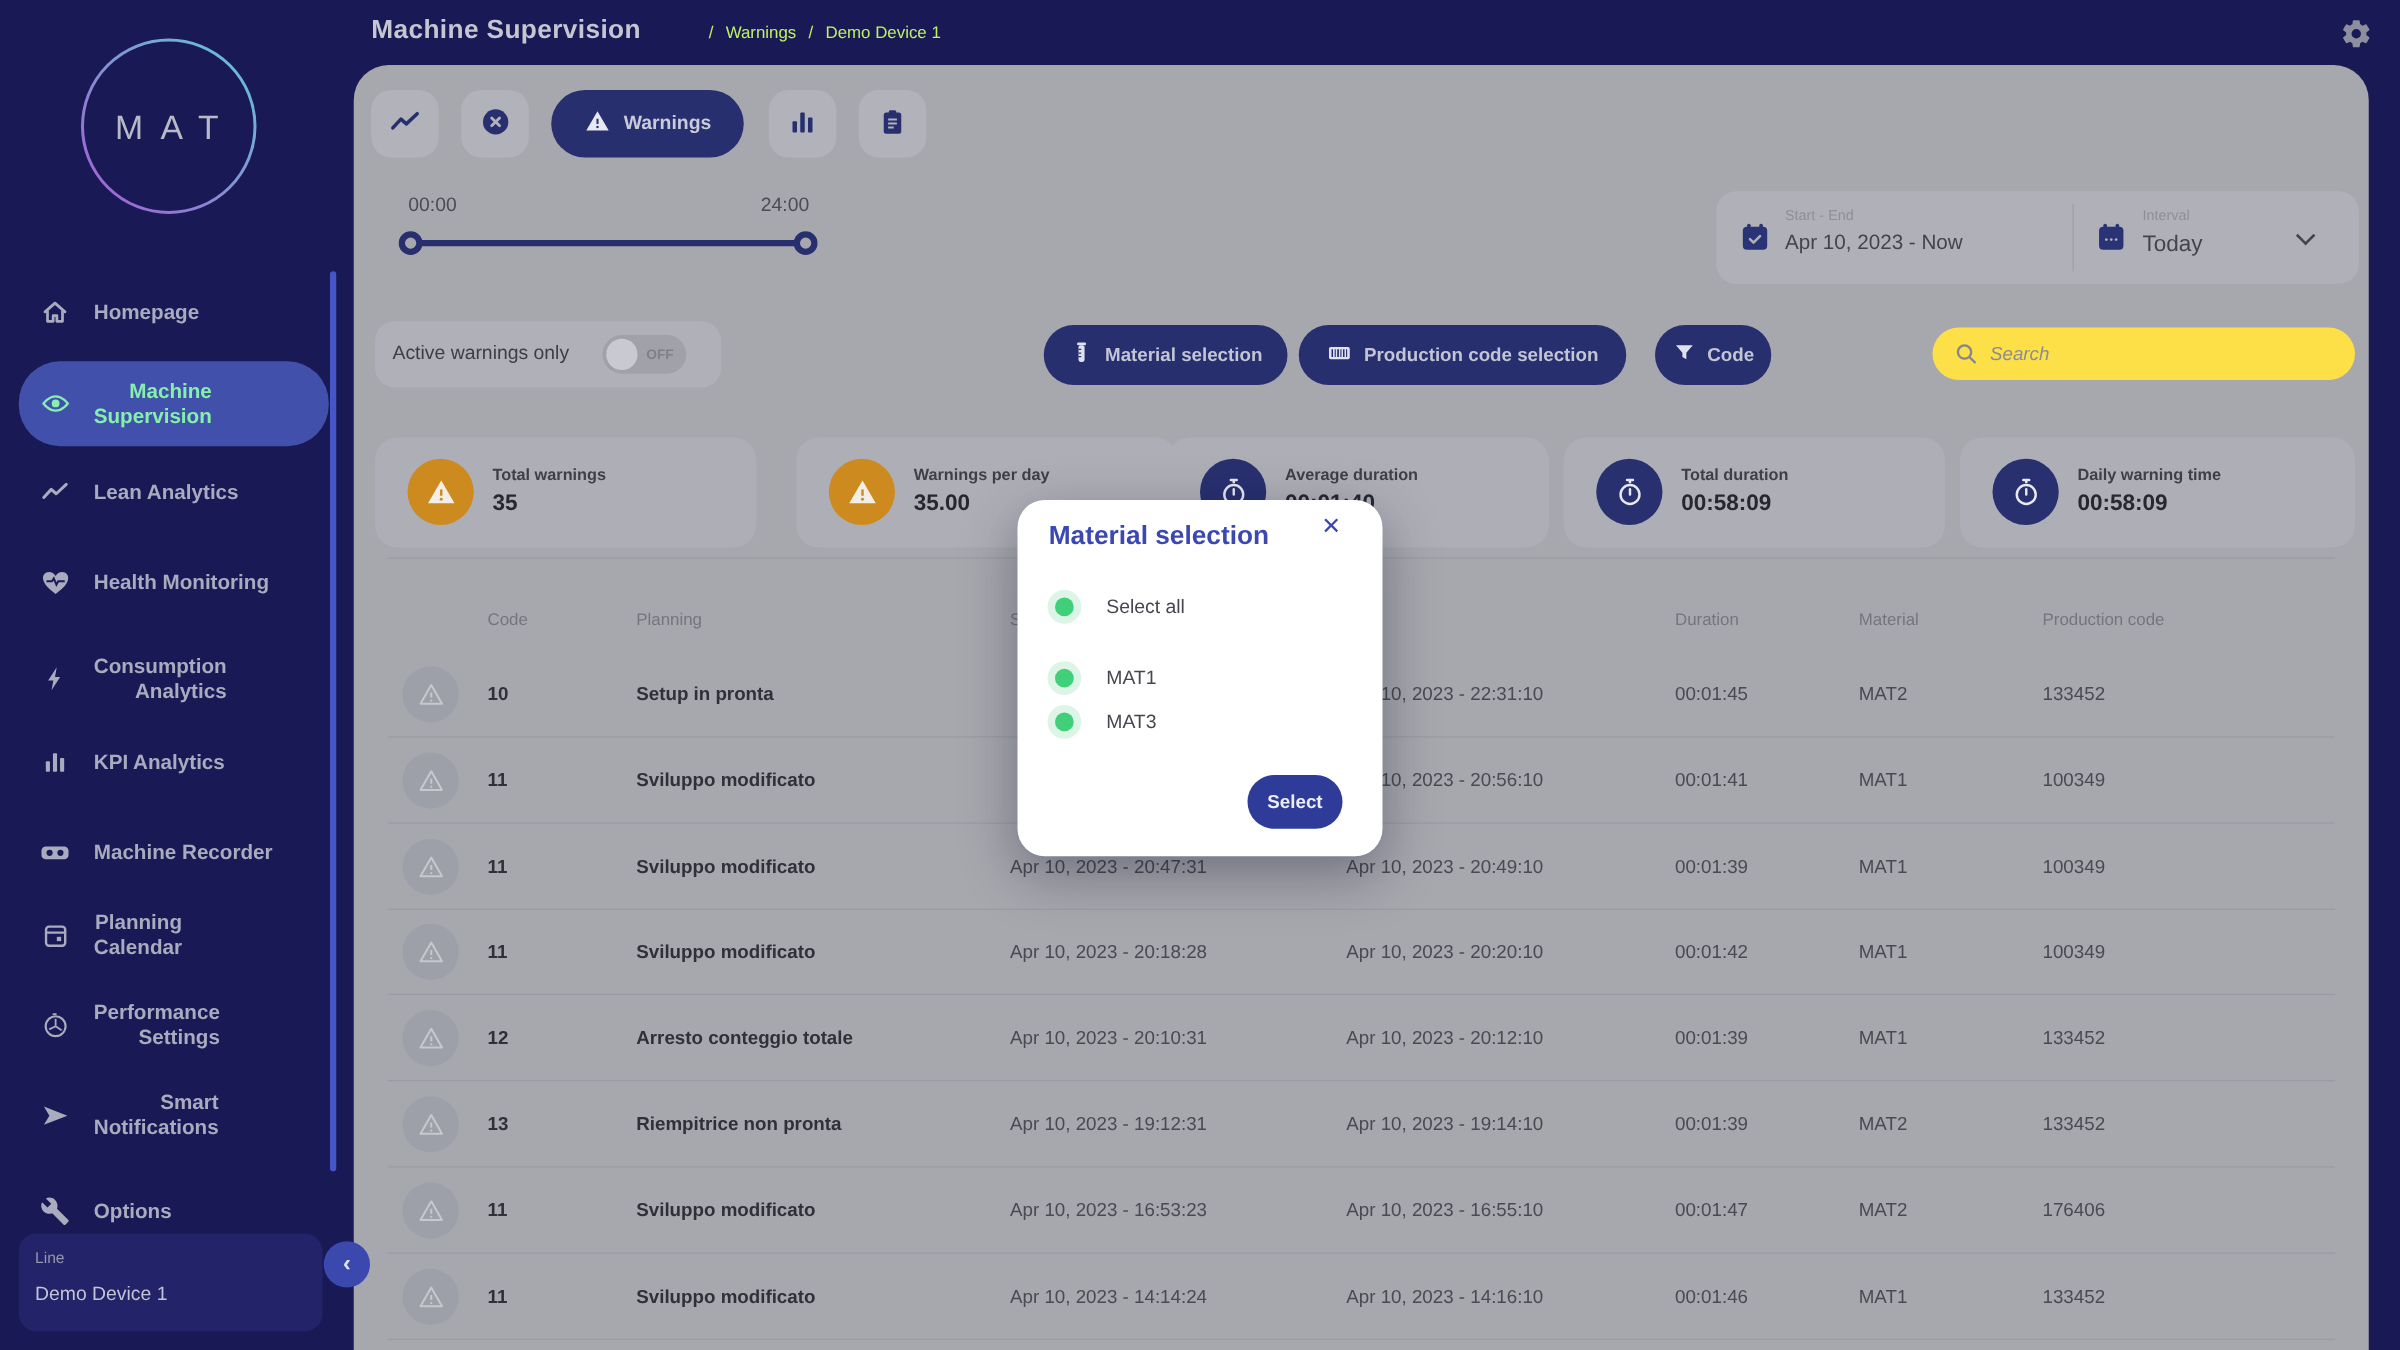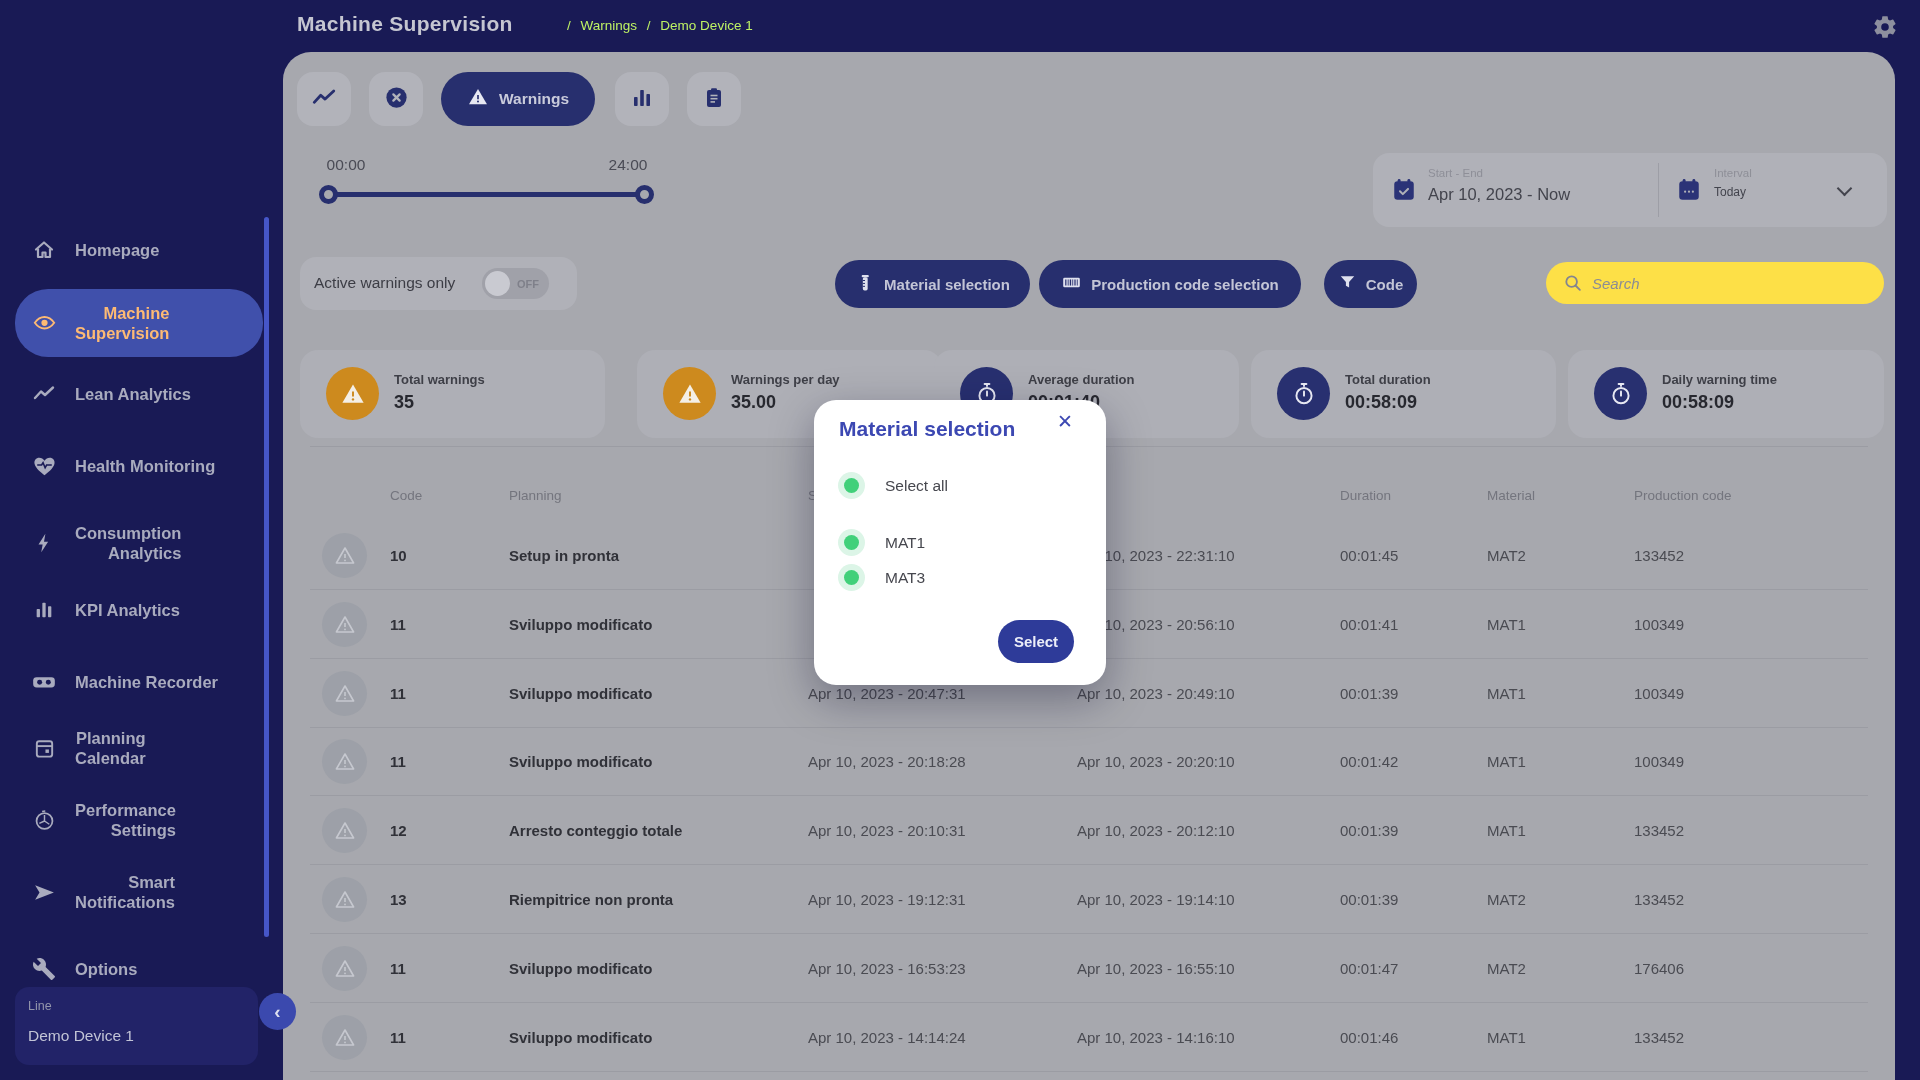--- a/index.html
+++ b/index.html
@@ -8,21 +8,21 @@
   #app { position:relative; width:1920px; height:1080px; overflow:hidden; background:#191a55; }
 
   
   .sidebar { position:absolute; left:0; top:0; width:283px; height:1080px; background:#191a55; }
   .logo-wrap { position:absolute; left:64px; top:30px; width:142px; height:142px; }
   .logo-text { position:absolute; left:0; top:57px; width:142px; text-align:center; color:#b9bac8; font-size:27px; letter-spacing:11px; padding-left:11px; }
   .side-item { position:absolute; left:15px; width:248px; height:56px; display:flex; align-items:center; cursor:pointer; }
   .side-item .s-icon { width:30px; margin-left:14px; color:#a9abbe; display:flex; justify-content:center; }
   .side-item .s-label { margin-left:16px; color:#a9abbe; font-weight:700; font-size:16.5px; line-height:20px; white-space:pre-line;text-align:right; }
   .side-item.active { background:#4050ab; border-radius:33px; height:68px; }
-  .side-item.active .s-icon, .side-item.active .s-label { color:#fdba74; }
+  .side-item.active .s-icon, .side-item.active .s-label { color:#86efac; }
   .side-scroll { position:absolute; left:264px; top:217px; width:5px; height:720px; border-radius:3px; background:#4656c8; }
   .device-card { position:absolute; left:15px; top:987px; width:243px; height:78px; background:#222368; border-radius:14px; }
   .device-label { position:absolute; left:13px; top:12px; font-size:12.5px; color:#9496ac; }
   .device-name { position:absolute; left:13px; top:40px; font-size:15.5px; color:#c2c4d6; }
   .collapse-btn { position:absolute; left:259px; top:993px; width:37px; height:37px; border-radius:50%; background:#3b49ae; color:#dfe1f0; font-size:19px; font-weight:700; display:flex; align-items:center; justify-content:center; cursor:pointer; z-index:5; }
 
   
   .topbar-title { position:absolute; left:297px; top:12px; color:#c5c6d1; font-size:21px; font-weight:700; letter-spacing:0.3px; }
   .crumbs { position:absolute; left:567px; top:18px; color:#bef264; font-size:13.5px; }
   .crumbs span { margin-right:6px; }
@@ -96,20 +96,32 @@
   .m-dot::after { content:""; width:15px; height:15px; border-radius:50%; background:#41d07a; }
   .m-opt .m-label { font-size:15.5px; color:#46474e; }
   .m-select { position:absolute; left:184px; top:220px; width:76px; height:43px; border-radius:22px; background:#2e3b99; color:#eceef8; font-weight:700; font-size:15px; border:none; cursor:pointer; }
 </style>
 </head>
 <body>
 
 <div id="app">
 
   <nav class="sidebar">
+    <div class="logo-wrap">
+      <svg width="142" height="142" viewBox="0 0 142 142">
+        <defs>
+            <linearGradient id="lg" x1="1" y1="0" x2="0" y2="1">
+          <stop offset="0" stop-color="#62c8d8"></stop>
+              <stop offset="1" stop-color="#a65ad2"></stop>
+        </linearGradient>
+          </defs>
+        <circle cx="71" cy="71" r="69" fill="none" stroke="url(#lg)" stroke-width="2.4"></circle>
+      </svg>
+      <div class="logo-text" style="letter-spacing:14px;">MAT</div>
+    </div>
 
     <div class="side-item" style="top:222px">
       <span class="s-icon">
         <svg width="24" height="24" viewBox="0 0 24 24">
             <path d="M4 11.5 12 4.5l8 7" stroke="currentColor" stroke-width="2.2" fill="none" stroke-linecap="round" stroke-linejoin="round"></path>
             <path d="M6 10.5V19h4.5v-4.5h3V19H18v-8.5" fill="none" stroke="currentColor" stroke-width="2.2" stroke-linejoin="round"></path>
           </svg>
       </span>
       <span class="s-label">Homepage</span>
     </div>
@@ -304,21 +316,21 @@
       <svg width="26" height="26" viewBox="0 0 24 24">
           <rect x="3" y="4" width="18" height="17" rx="3" fill="currentColor"></rect>
           <rect x="6.2" y="1.8" width="2.6" height="4.4" rx="1.2" fill="currentColor"></rect>
           <rect x="15.2" y="1.8" width="2.6" height="4.4" rx="1.2" fill="currentColor"></rect>
           <circle cx="8.4" cy="13.5" r="1" fill="#b0b1b8"></circle>
           <circle cx="12" cy="13.5" r="1" fill="#b0b1b8"></circle>
           <circle cx="15.6" cy="13.5" r="1" fill="#b0b1b8"></circle>
         </svg>
     </span>
     <span class="df-label" style="left:341px">Interval</span>
-    <span class="df-value" style="left:341px; font-size:12px;text-align:center;">Today</span>
+    <span class="df-value" style="left:341px; font-size:18px;text-align:center;">Today</span>
     <span class="chevron-down"></span>
   </div>
 
   <div class="toggle-card">
     <span class="toggle-text">Active warnings only</span>
     <span class="switch">
       <span class="knob"></span>
       <span class="state">OFF</span>
     </span>
   </div>

